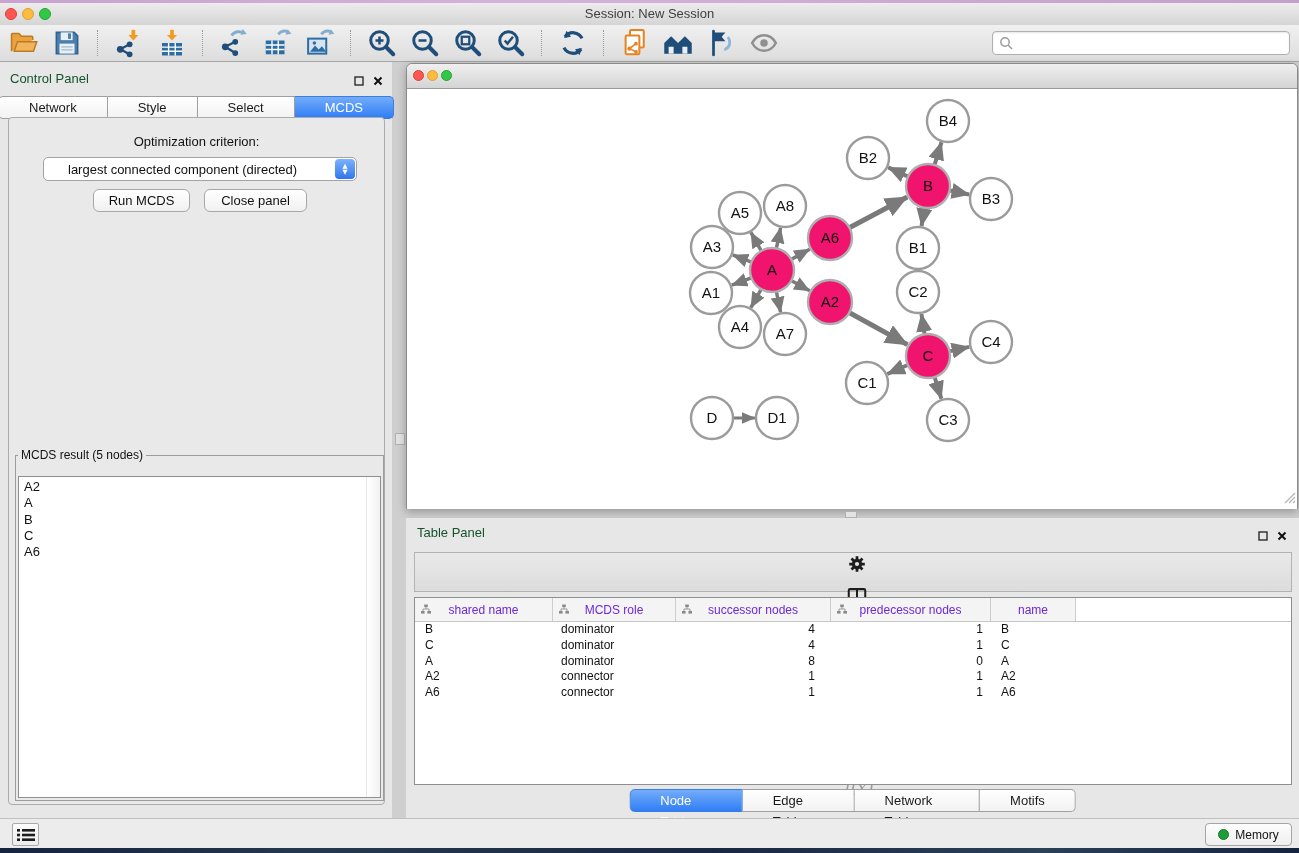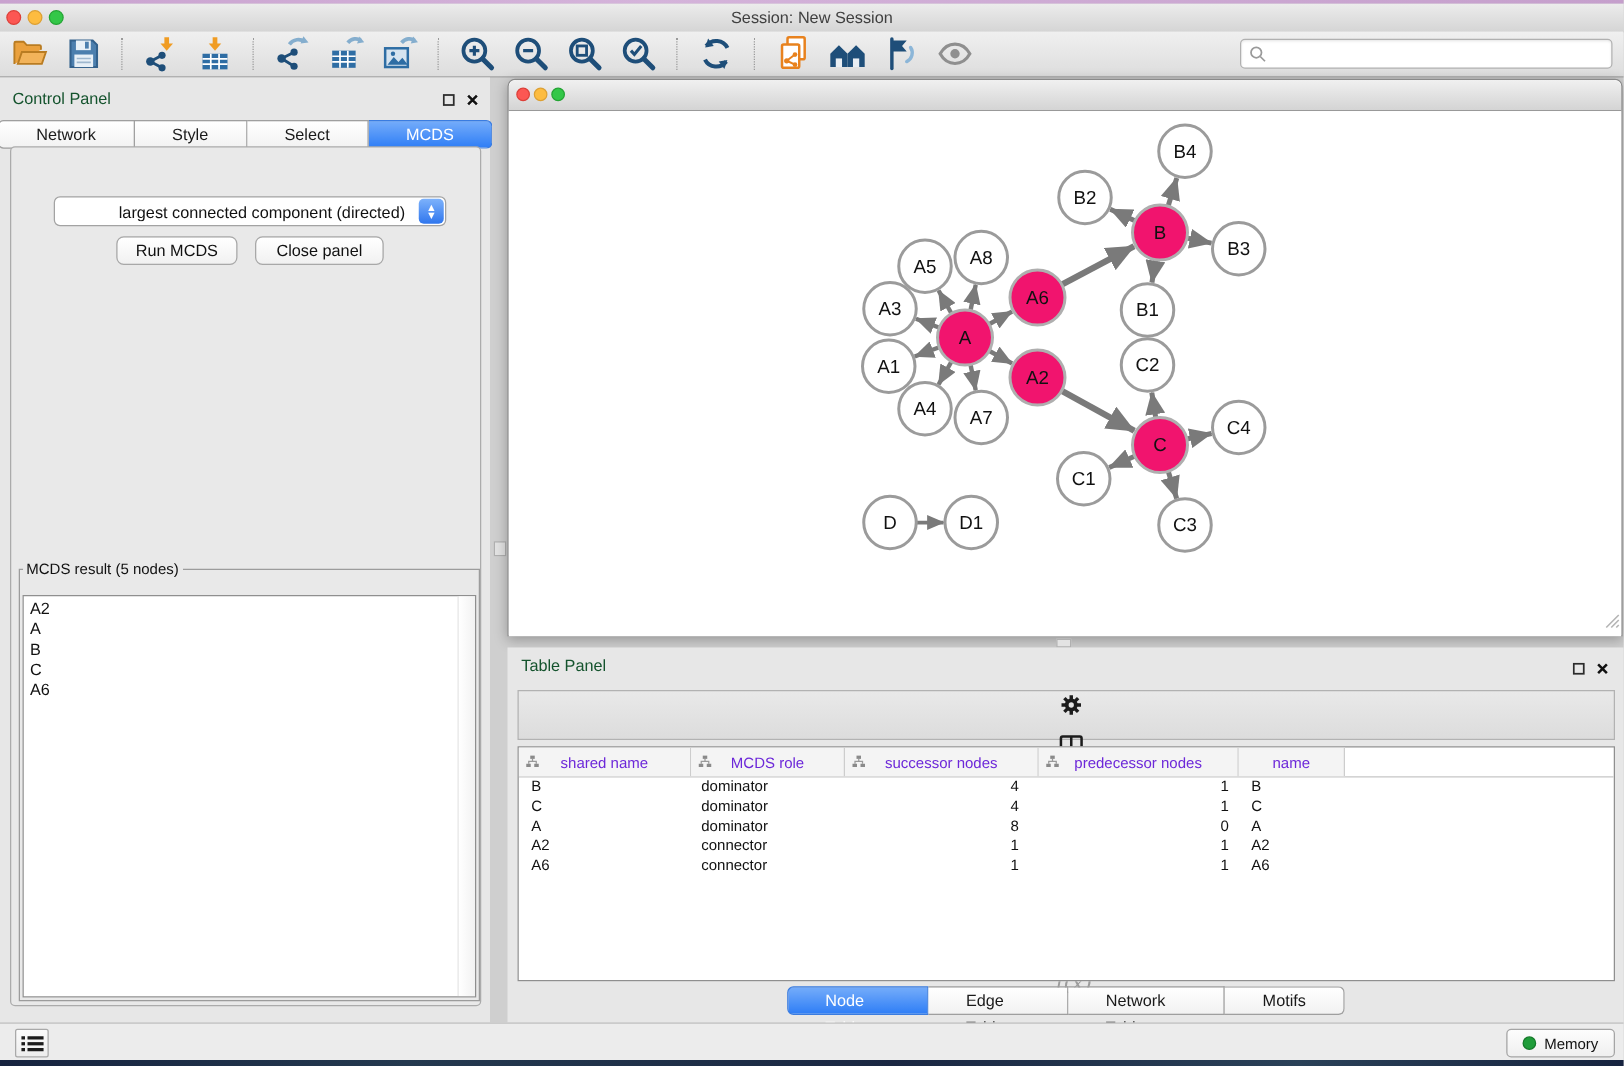--- a/index.html
+++ b/index.html
@@ -42,21 +42,21 @@
   
   .control-panel{position:absolute;left:0;top:62px;width:392px;height:756px;background:#e7e7e7;}
   .panel-title{position:absolute;left:10px;top:9px;font-size:13px;color:#14532d;}
   .panel-icons{position:absolute;right:9px;top:10px;display:flex;gap:9px;align-items:center;}
   .cp-tabs{position:absolute;top:34px;left:50%;transform:translateX(-50%);}
   .cp-box{position:absolute;left:8px;top:55px;width:375px;height:686px;background:#e9e9e9;
       border:1px solid #ababab;border-radius:4px;}
   .opt-label{position:absolute;left:0;right:0;top:16px;text-align:center;font-size:13px;color:#111;}
   .dropdown{position:absolute;left:34px;top:39px;width:314px;height:24px;background:#fff;border:1px solid #a3a3a3;
       border-radius:5px;box-sizing:border-box;display:flex;align-items:center;}
-  .dropdown .dd-text{font-size:13px;color:#111;padding-left:10px;flex:1;white-space:nowrap;overflow:hidden;margin-left:41px;}
+  .dropdown .dd-text{font-size:13px;color:#111;padding-left:24px;flex:1;white-space:nowrap;overflow:hidden;}
   .dd-stepper{width:20px;height:20px;margin:1px;border-radius:4px;background:linear-gradient(#7db2fb,#2f76ee);
       display:flex;flex-direction:column;align-items:center;justify-content:center;flex:none;}
   .dd-stepper span{font-family:"DejaVu Sans",sans-serif;font-size:6.5px;line-height:6px;color:#fff;}
   .btn{position:absolute;height:23px;background:linear-gradient(#ffffff,#f1f1f1);border:1px solid #a8a8a8;
       border-radius:6px;font-size:13px;color:#111;font-family:"Liberation Sans",sans-serif;padding:0;}
   .result-fieldset{position:absolute;left:6px;top:330px;width:369px;height:353px;margin:0;padding:0;
       border:1px solid #9c9c9c;box-sizing:border-box;}
   .result-fieldset legend{font-size:12px;color:#111;padding:0 3px;margin-left:2px;}
   .result-list{position:absolute;left:2px;right:2px;top:14px;bottom:2px;background:#fff;border:1px solid #8f8f8f;overflow:hidden;}
   .result-list::after{content:"";position:absolute;top:0;right:0;bottom:0;width:13px;
@@ -305,20 +305,21 @@
             <path d="M1.5 1.5l7 7M8.5 1.5l-7 7" stroke="#111" stroke-width="2"></path>
           </svg></span>
     </div>
     <div class="tabbar cp-tabs" id="cp-tabs">
         <div class="tab">Network</div>
         <div class="tab">Style</div>
         <div class="tab">Select</div>
         <div class="tab active">MCDS</div>
       </div>
     <div class="cp-box">
+      <div class="opt-label">Optimization criterion:</div>
       <div class="dropdown">
         <span class="dd-text">largest connected component (directed)</span>
         <span class="dd-stepper">
             <span>▲</span>
             <span>▼</span>
           </span>
       </div>
       <button class="btn" style="left:84px;top:71px;width:97px;">Run MCDS</button>
       <button class="btn" style="left:195px;top:71px;width:103px;">Close panel</button>
       <fieldset class="result-fieldset">

